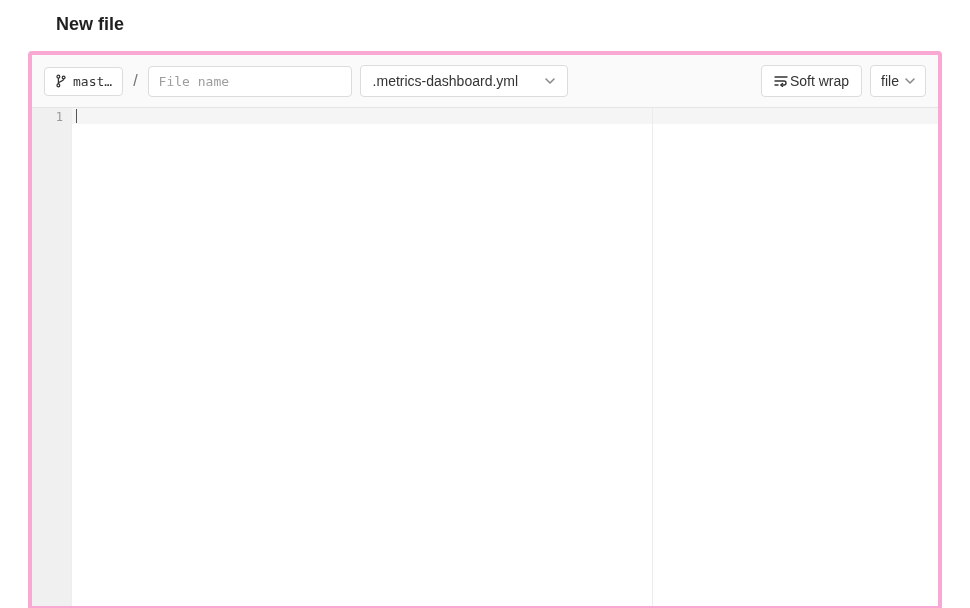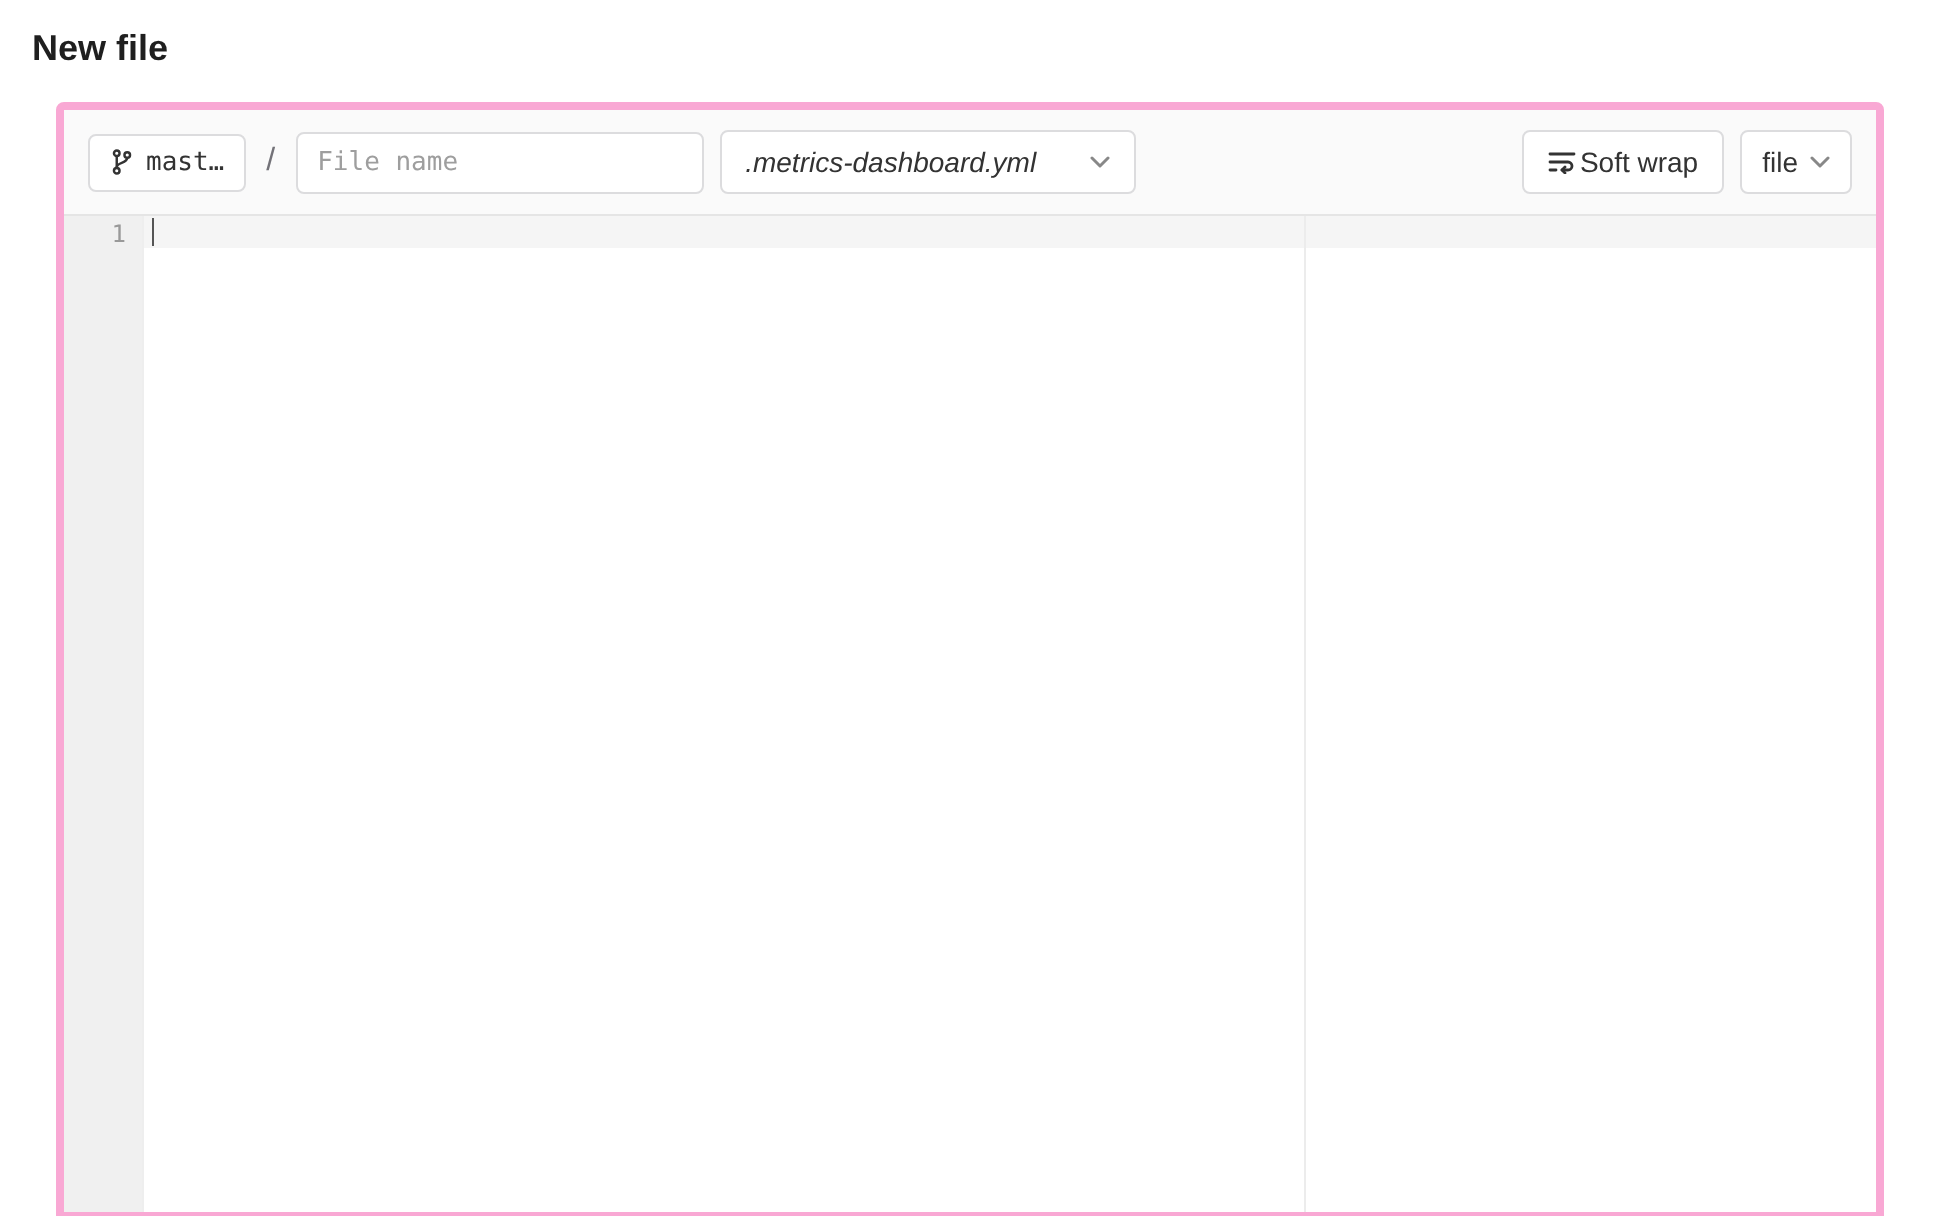--- a/index.html
+++ b/index.html
@@ -14,20 +14,21 @@
       background: #fff;
       width: 970px;
       height: 608px;
       overflow: hidden;
     }
     .page-title {
       font-size: 18px;
       font-weight: 600;
       padding: 14px 16px 16px 16px;
       color: #1f1f1f;
+      margin-left: 40px;
     }
     .editor-container {
       margin: 0 28px;
       border: 4px solid #f9a8d4;
       border-radius: 4px 4px 0 0;
       overflow: hidden;
     }
     .toolbar {
       display: flex;
       align-items: center;
@@ -83,21 +84,20 @@
       border: 1px solid #dcdcde;
       border-radius: 4px;
       background: #fff;
       font-size: 14px;
       color: #333;
       cursor: pointer;
       white-space: nowrap;
     }
     .ext-dropdown {
       width: 208px;
-      font-style: italic;
     }
     .template-dropdown {
       width: 196px;
     }
     .chevron-down {
       flex-shrink: 0;
     }
     .toolbar-spacer {
       flex: 1;
     }

